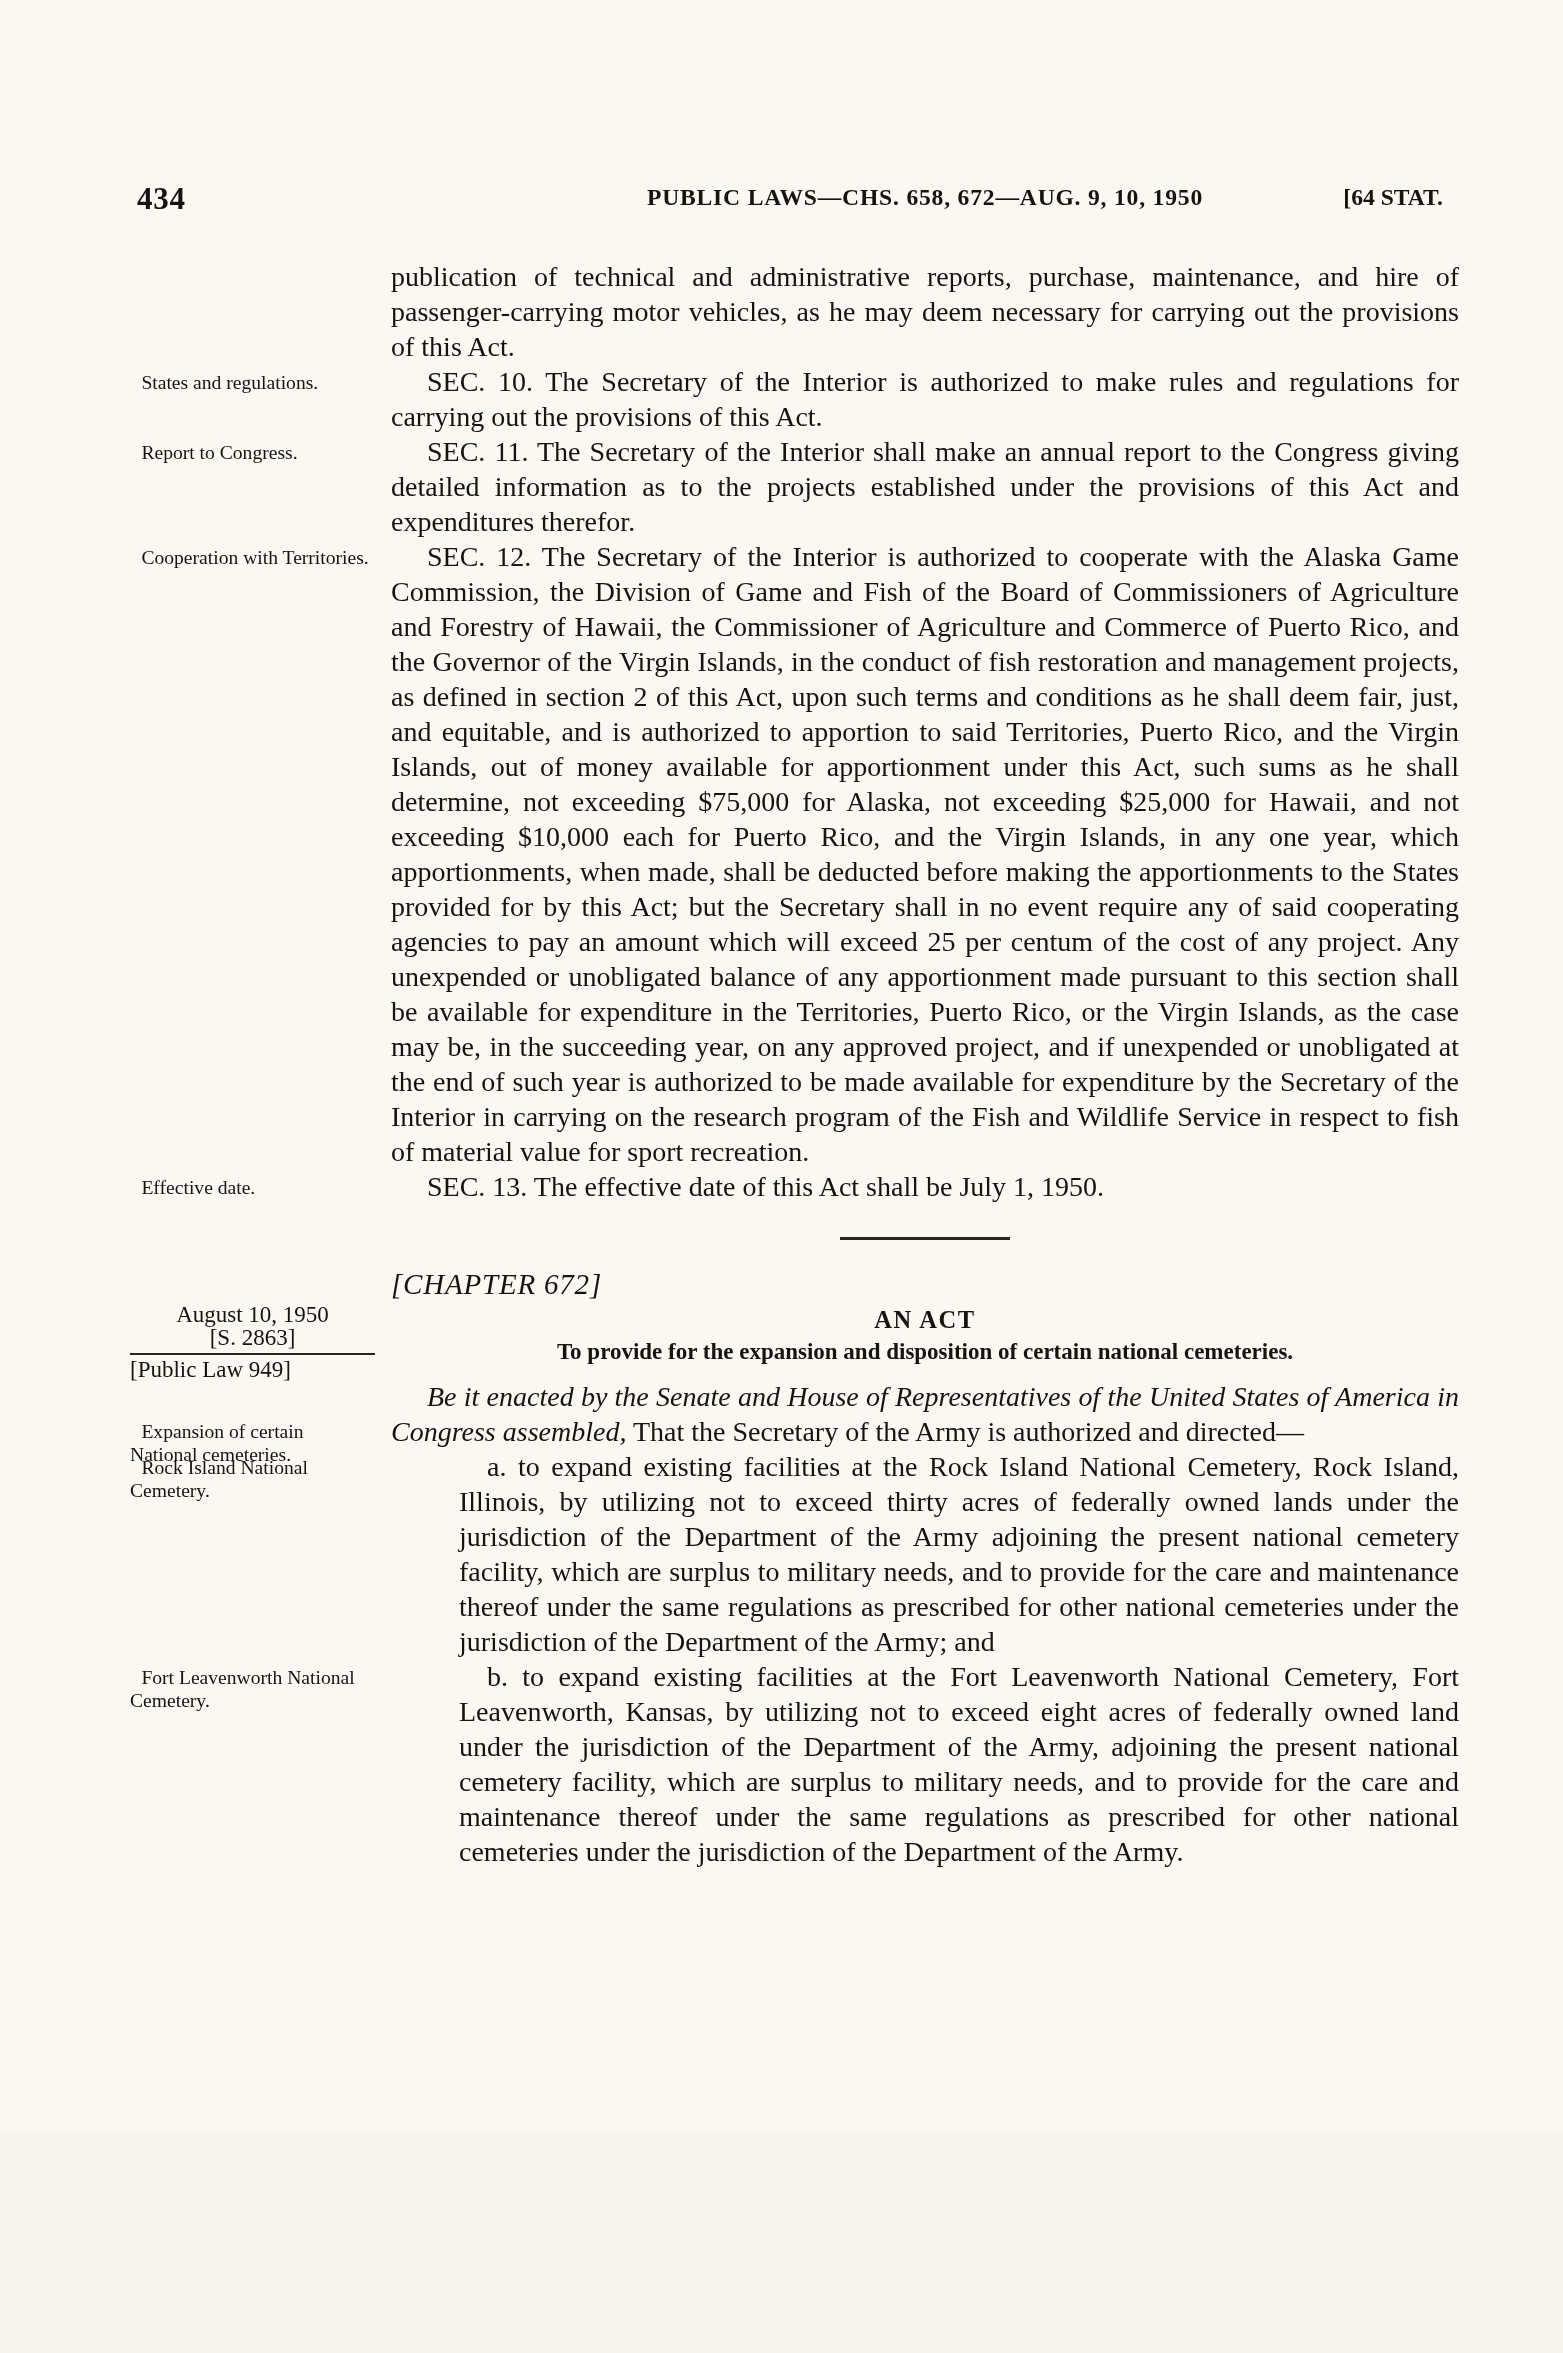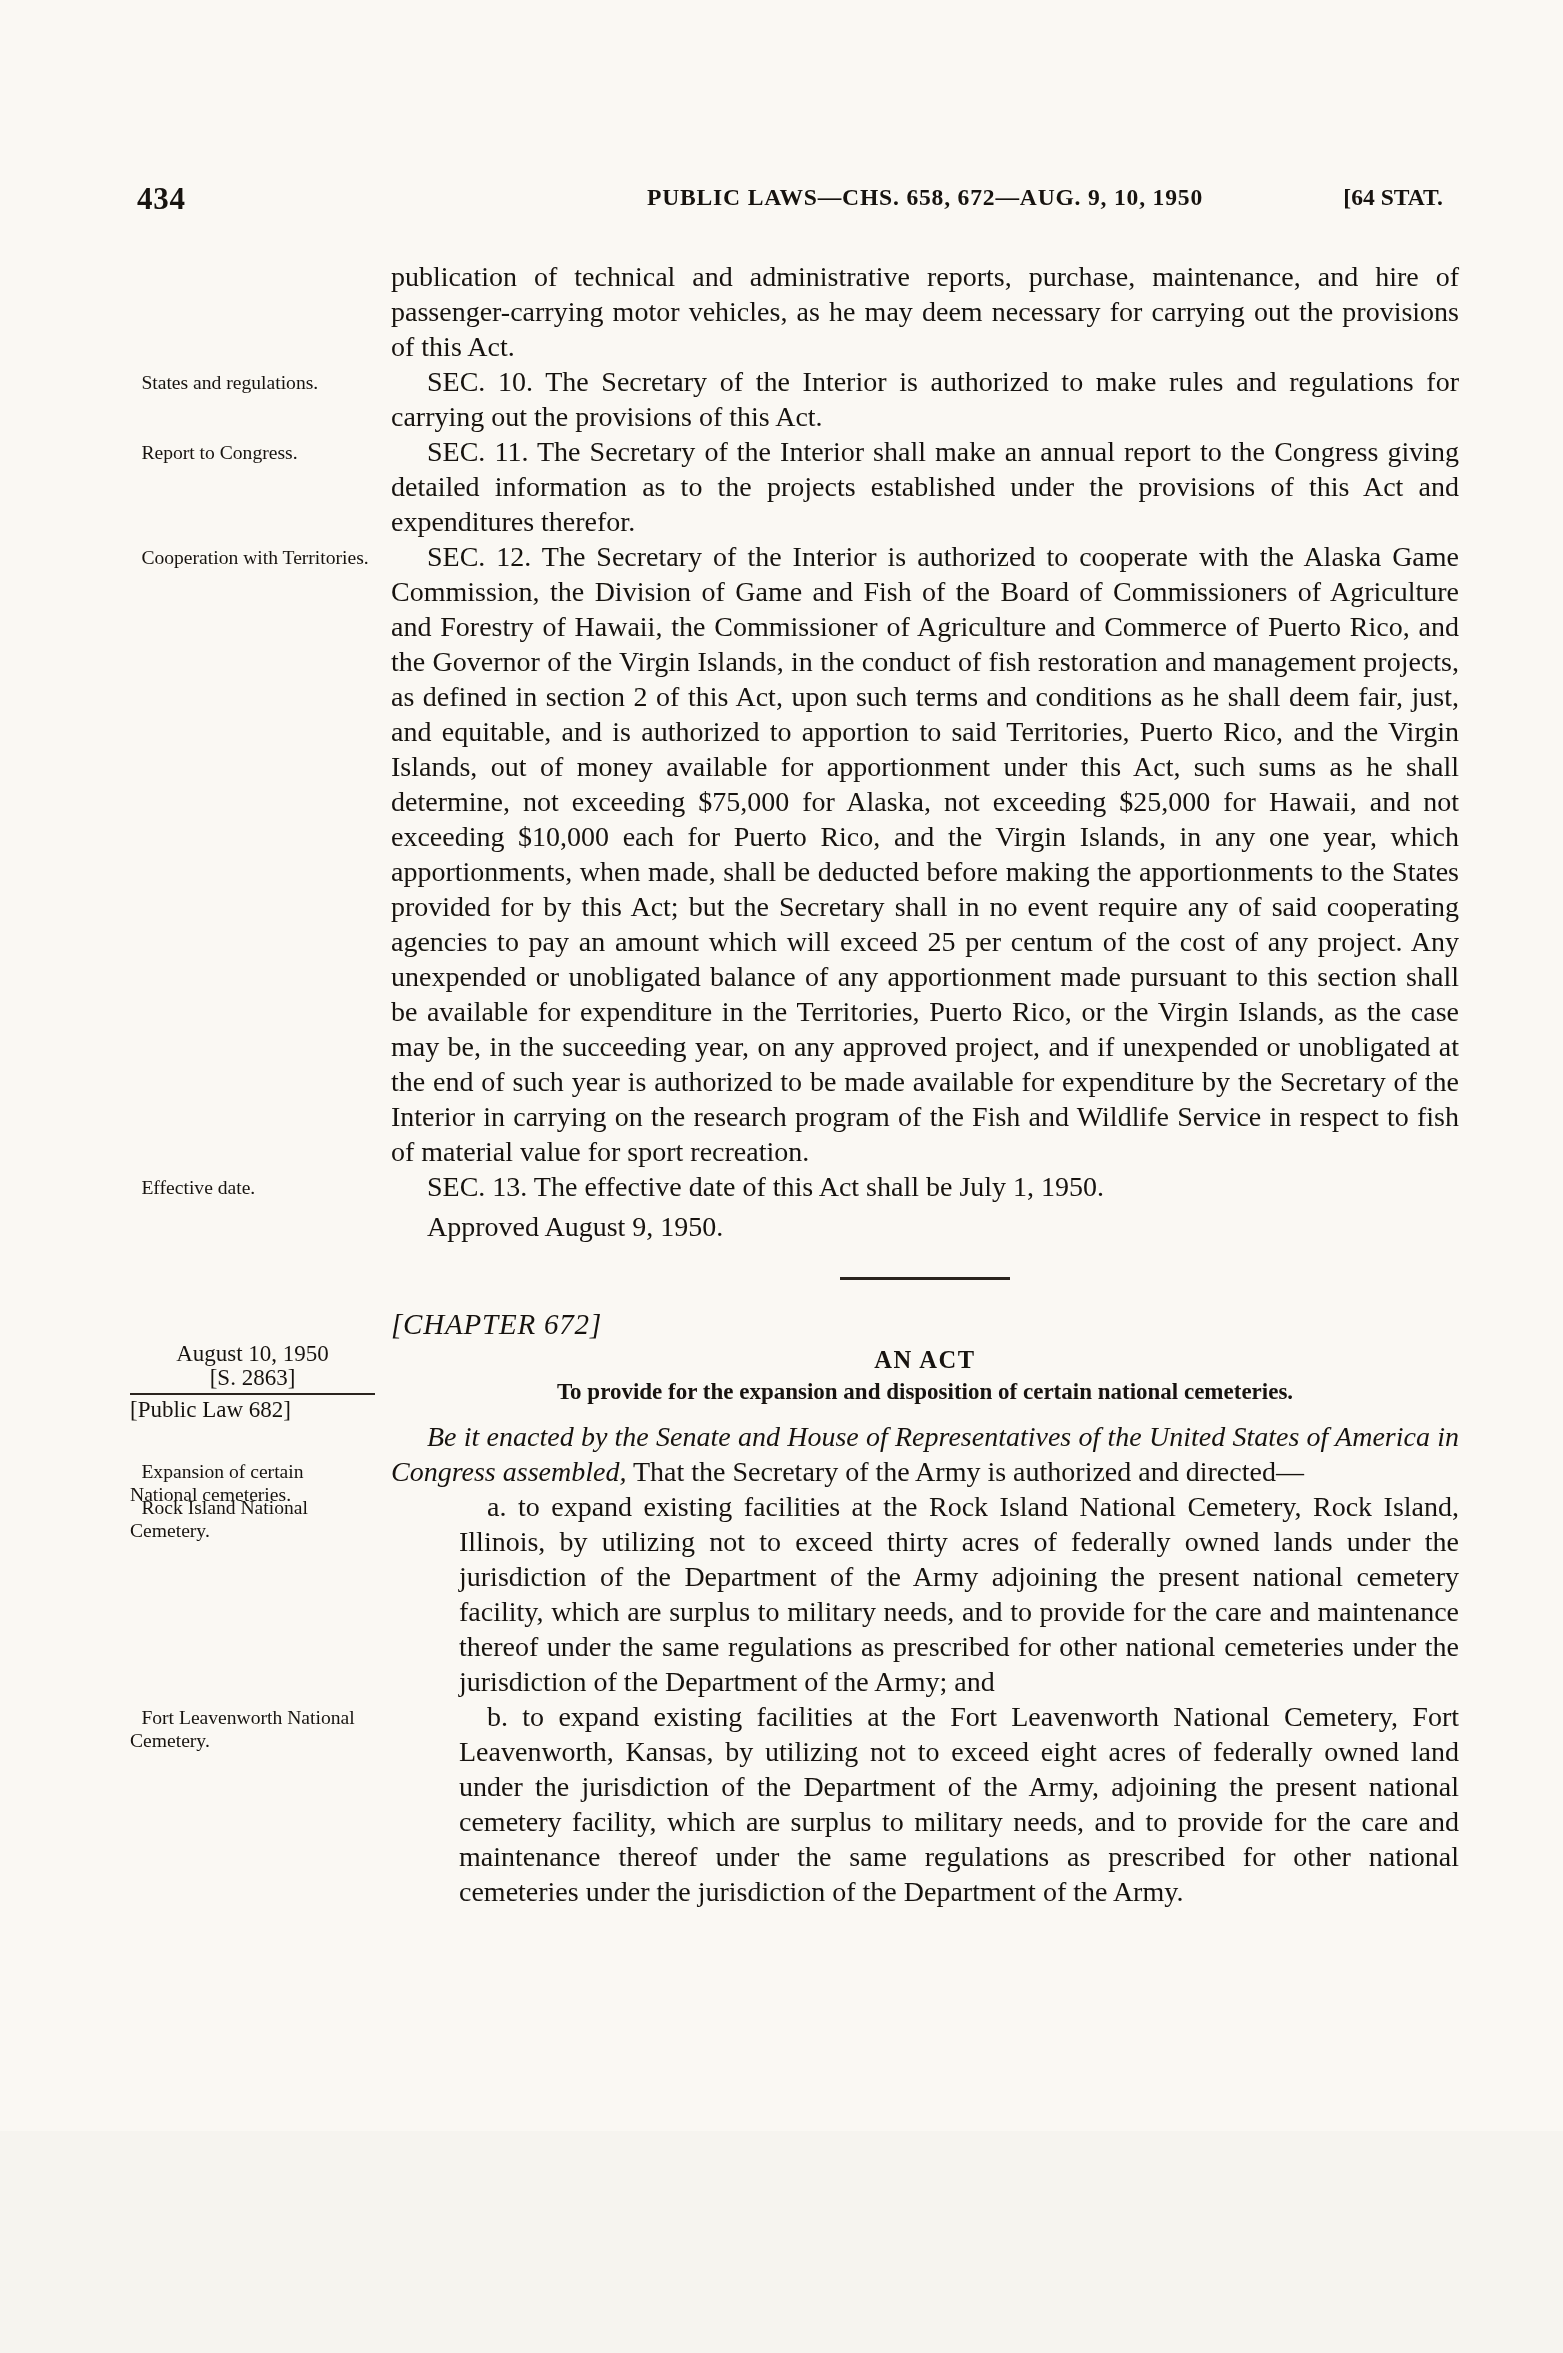--- a/index.html
+++ b/index.html
@@ -157,32 +157,31 @@
     <div class="sec">
       <aside class="note">Cooperation with Territories.</aside>
       <p class="body indent">SEC. 12. The Secretary of the Interior is authorized to cooperate with the Alaska Game Commission, the Division of Game and Fish of the Board of Commissioners of Agriculture and Forestry of Hawaii, the Commissioner of Agriculture and Commerce of Puerto Rico, and the Governor of the Virgin Islands, in the conduct of fish restoration and management projects, as defined in section 2 of this Act, upon such terms and conditions as he shall deem fair, just, and equitable, and is authorized to apportion to said Territories, Puerto Rico, and the Virgin Islands, out of money available for apportionment under this Act, such sums as he shall determine, not exceeding $75,000 for Alaska, not exceeding $25,000 for Hawaii, and not exceeding $10,000 each for Puerto Rico, and the Virgin Islands, in any one year, which apportionments, when made, shall be deducted before making the apportionments to the States provided for by this Act; but the Secretary shall in no event require any of said cooperating agencies to pay an amount which will exceed 25 per centum of the cost of any project. Any unexpended or unobligated balance of any apportionment made pursuant to this section shall be available for expenditure in the Territories, Puerto Rico, or the Virgin Islands, as the case may be, in the succeeding year, on any approved project, and if unexpended or unobligated at the end of such year is authorized to be made available for expenditure by the Secretary of the Interior in carrying on the research program of the Fish and Wildlife Service in respect to fish of material value for sport recreation.</p>
     </div>
 
     <div class="sec">
       <aside class="note">Effective date.</aside>
       <p class="body indent">SEC. 13. The effective date of this Act shall be July 1, 1950.</p>
     </div>
 
-    <p class="body indent approved">Approved August 9, 1950.</p>
 
     <hr class="divider">
 
     <p class="chapter-line">[CHAPTER 672]</p>
 
     <div class="anact-wrap">
       <aside class="date-note">
         <div class="dn-center">August 10, 1950</div>
         <div class="dn-center">[S. 2863]</div>
         <hr class="dn-rule">
-        <div class="dn-left">[Public Law 682]</div>
+        <div class="dn-left">[Public Law 949]</div>
       </aside>
       <p class="an-act">AN ACT</p>
     </div>
 
     <p class="long-title">To provide for the expansion and disposition of certain national cemeteries.</p>
 
     <div class="sec">
       <aside class="note note-low">Expansion of certain National cemeteries.</aside>
       <p class="body indent"><span class="italic">Be it enacted by the Senate and House of Representatives of the United States of America in Congress assembled,</span><span> That the Secretary of the Army is authorized and directed—</span></p>
     </div>

